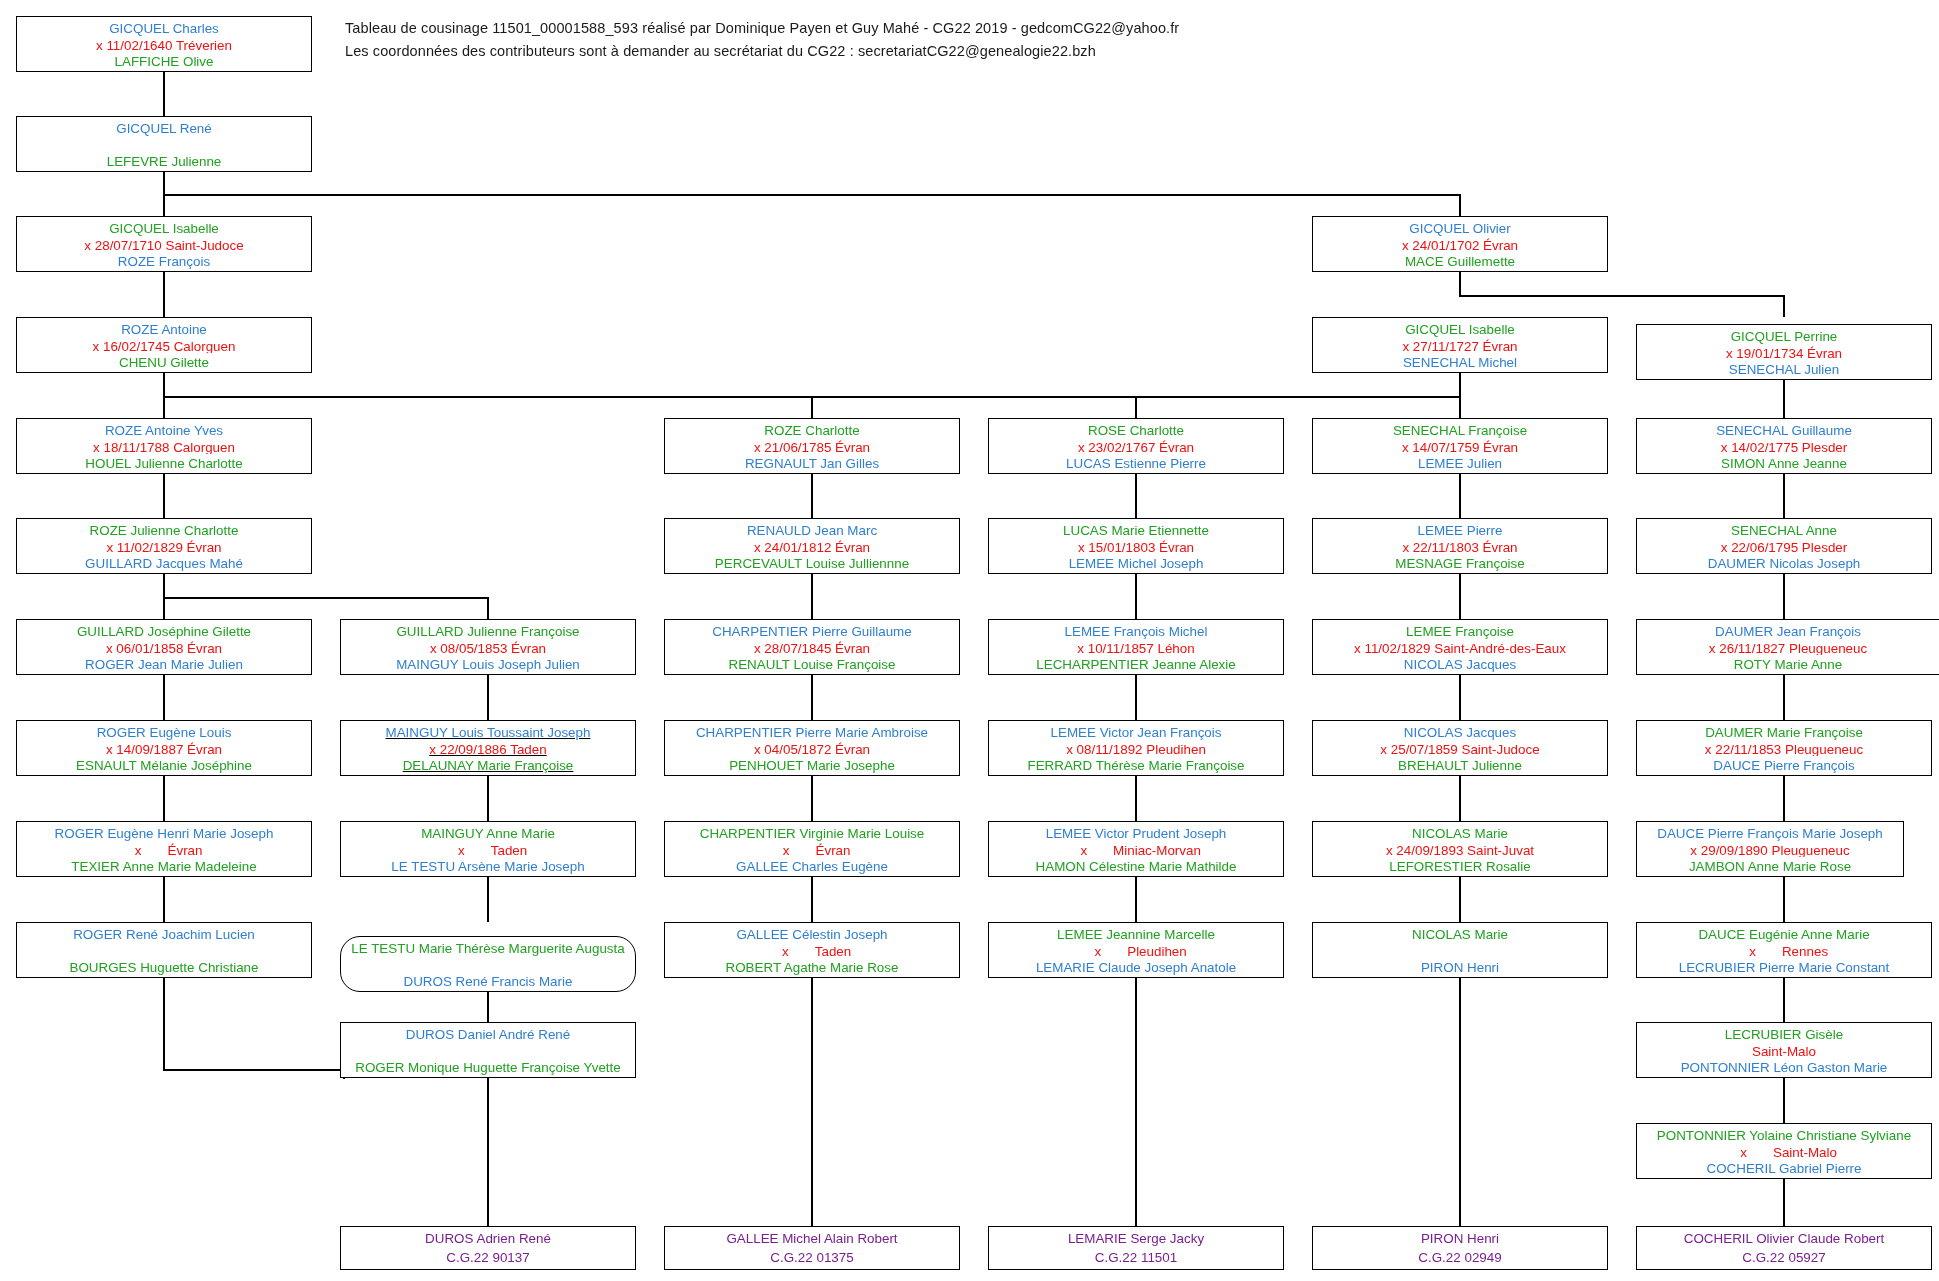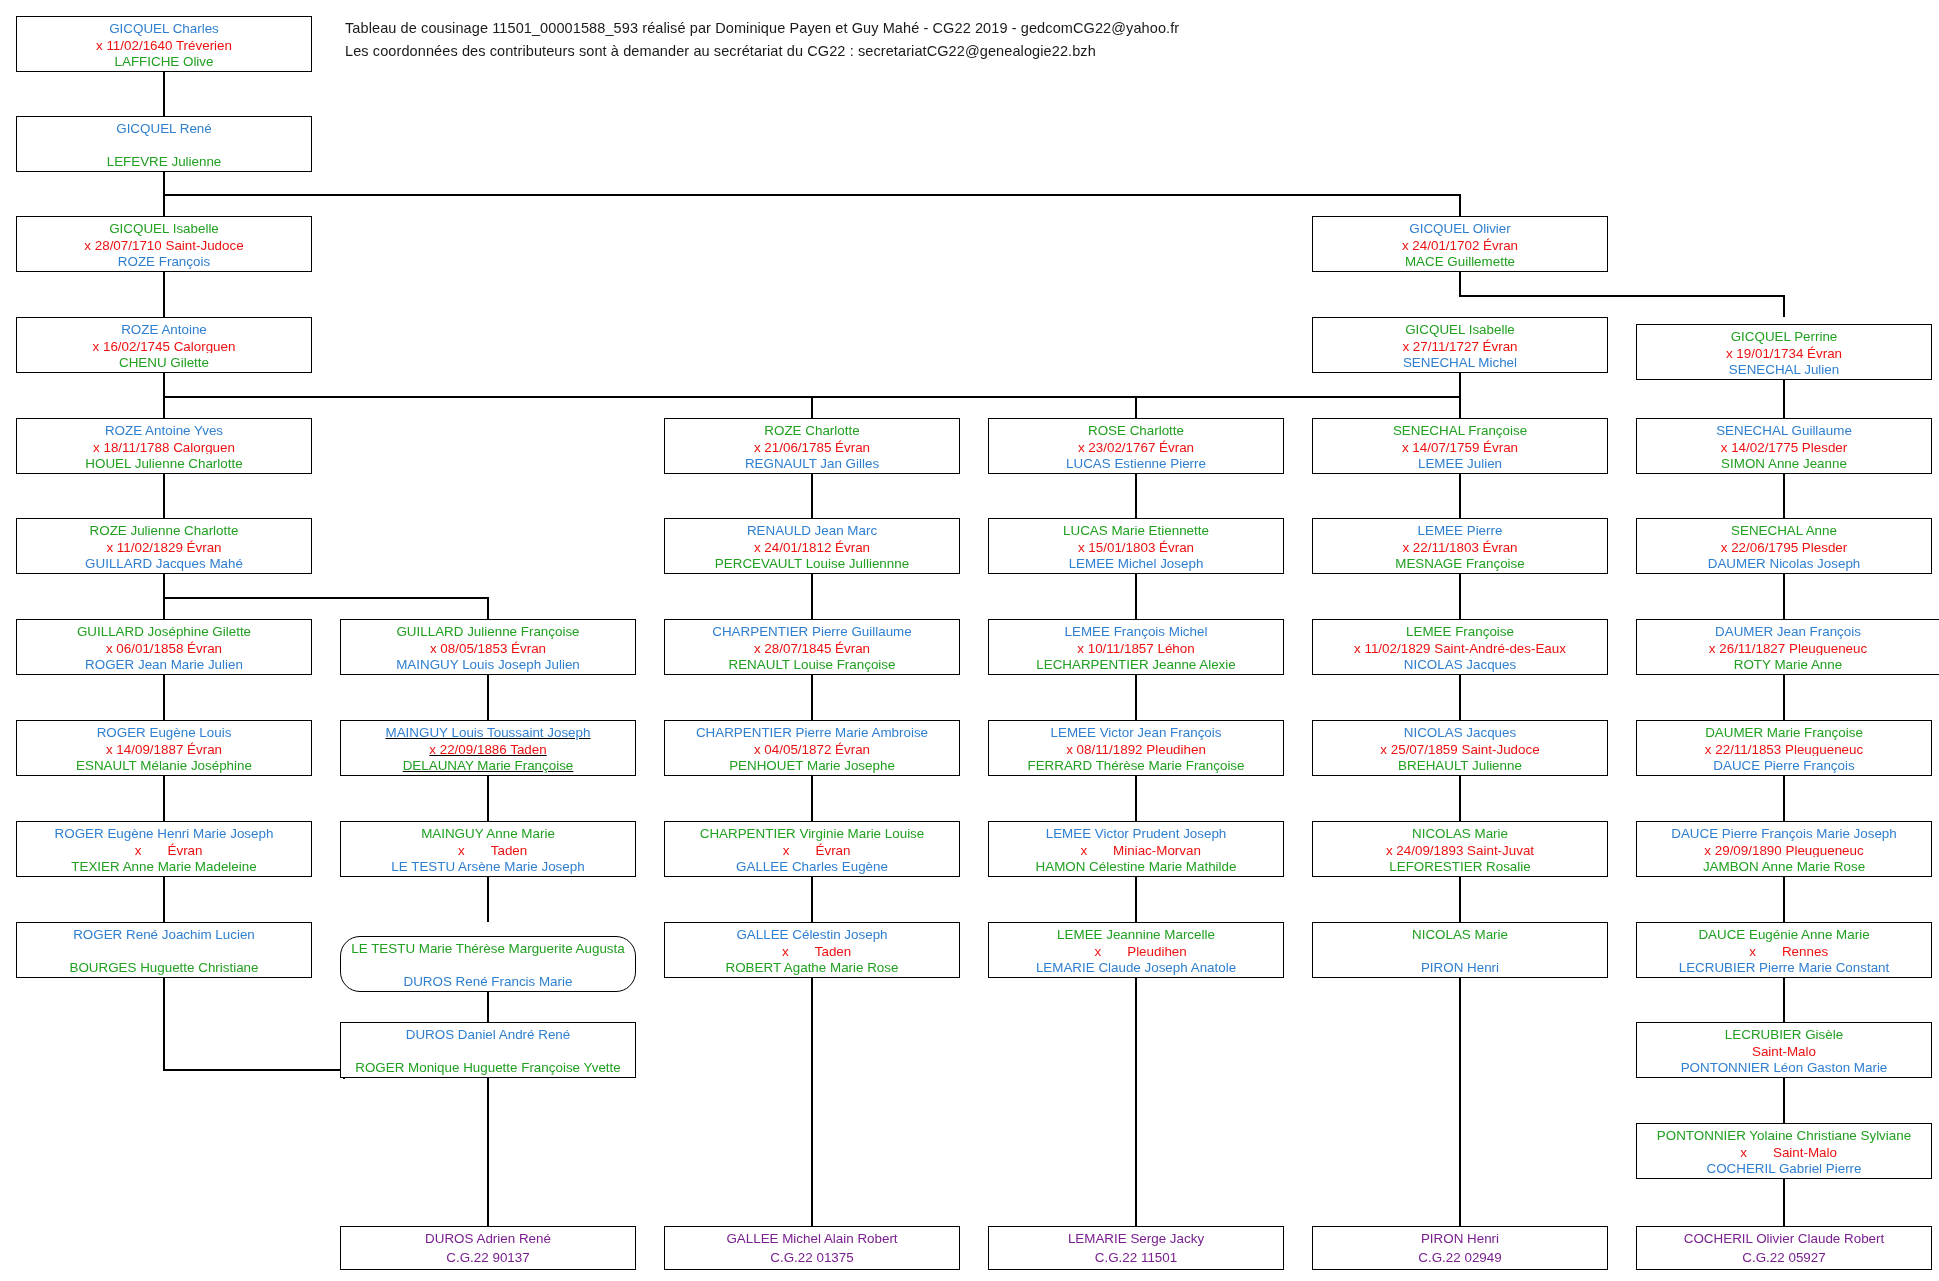--- a/index.html
+++ b/index.html
@@ -325,21 +325,21 @@
             <span class="place">Miniac-Morvan</span>
           </span>
         </div>
         <div class="line c-green">HAMON Célestine Marie Mathilde</div>
       </div>
       <div class="box" style="left: 1312px; top: 821px; width: 296px; height: 56px;">
         <div class="line c-green">NICOLAS Marie</div>
         <div class="line c-red">x 24/09/1893 Saint-Juvat</div>
         <div class="line c-green">LEFORESTIER Rosalie</div>
       </div>
-      <div class="box" style="left: 1636px; top: 821px; width: 296px; height: 56px;">
+      <div class="box" style="left: 1636px; top: 821px; width: 268px; height: 56px;">
         <div class="line c-blue">DAUCE Pierre François Marie Joseph</div>
         <div class="line c-red">x 29/09/1890 Pleugueneuc</div>
         <div class="line c-green">JAMBON Anne Marie Rose</div>
       </div>
       <div class="box" style="left: 16px; top: 922px; width: 296px; height: 56px;">
         <div class="line c-blue">ROGER René Joachim Lucien</div>
         <div class="line c-red blankline"></div>
         <div class="line c-green">BOURGES Huguette Christiane</div>
       </div>
       <div class="box" style="left: 340px; top: 936px; width: 296px; height: 56px; border-radius: 20px;">

